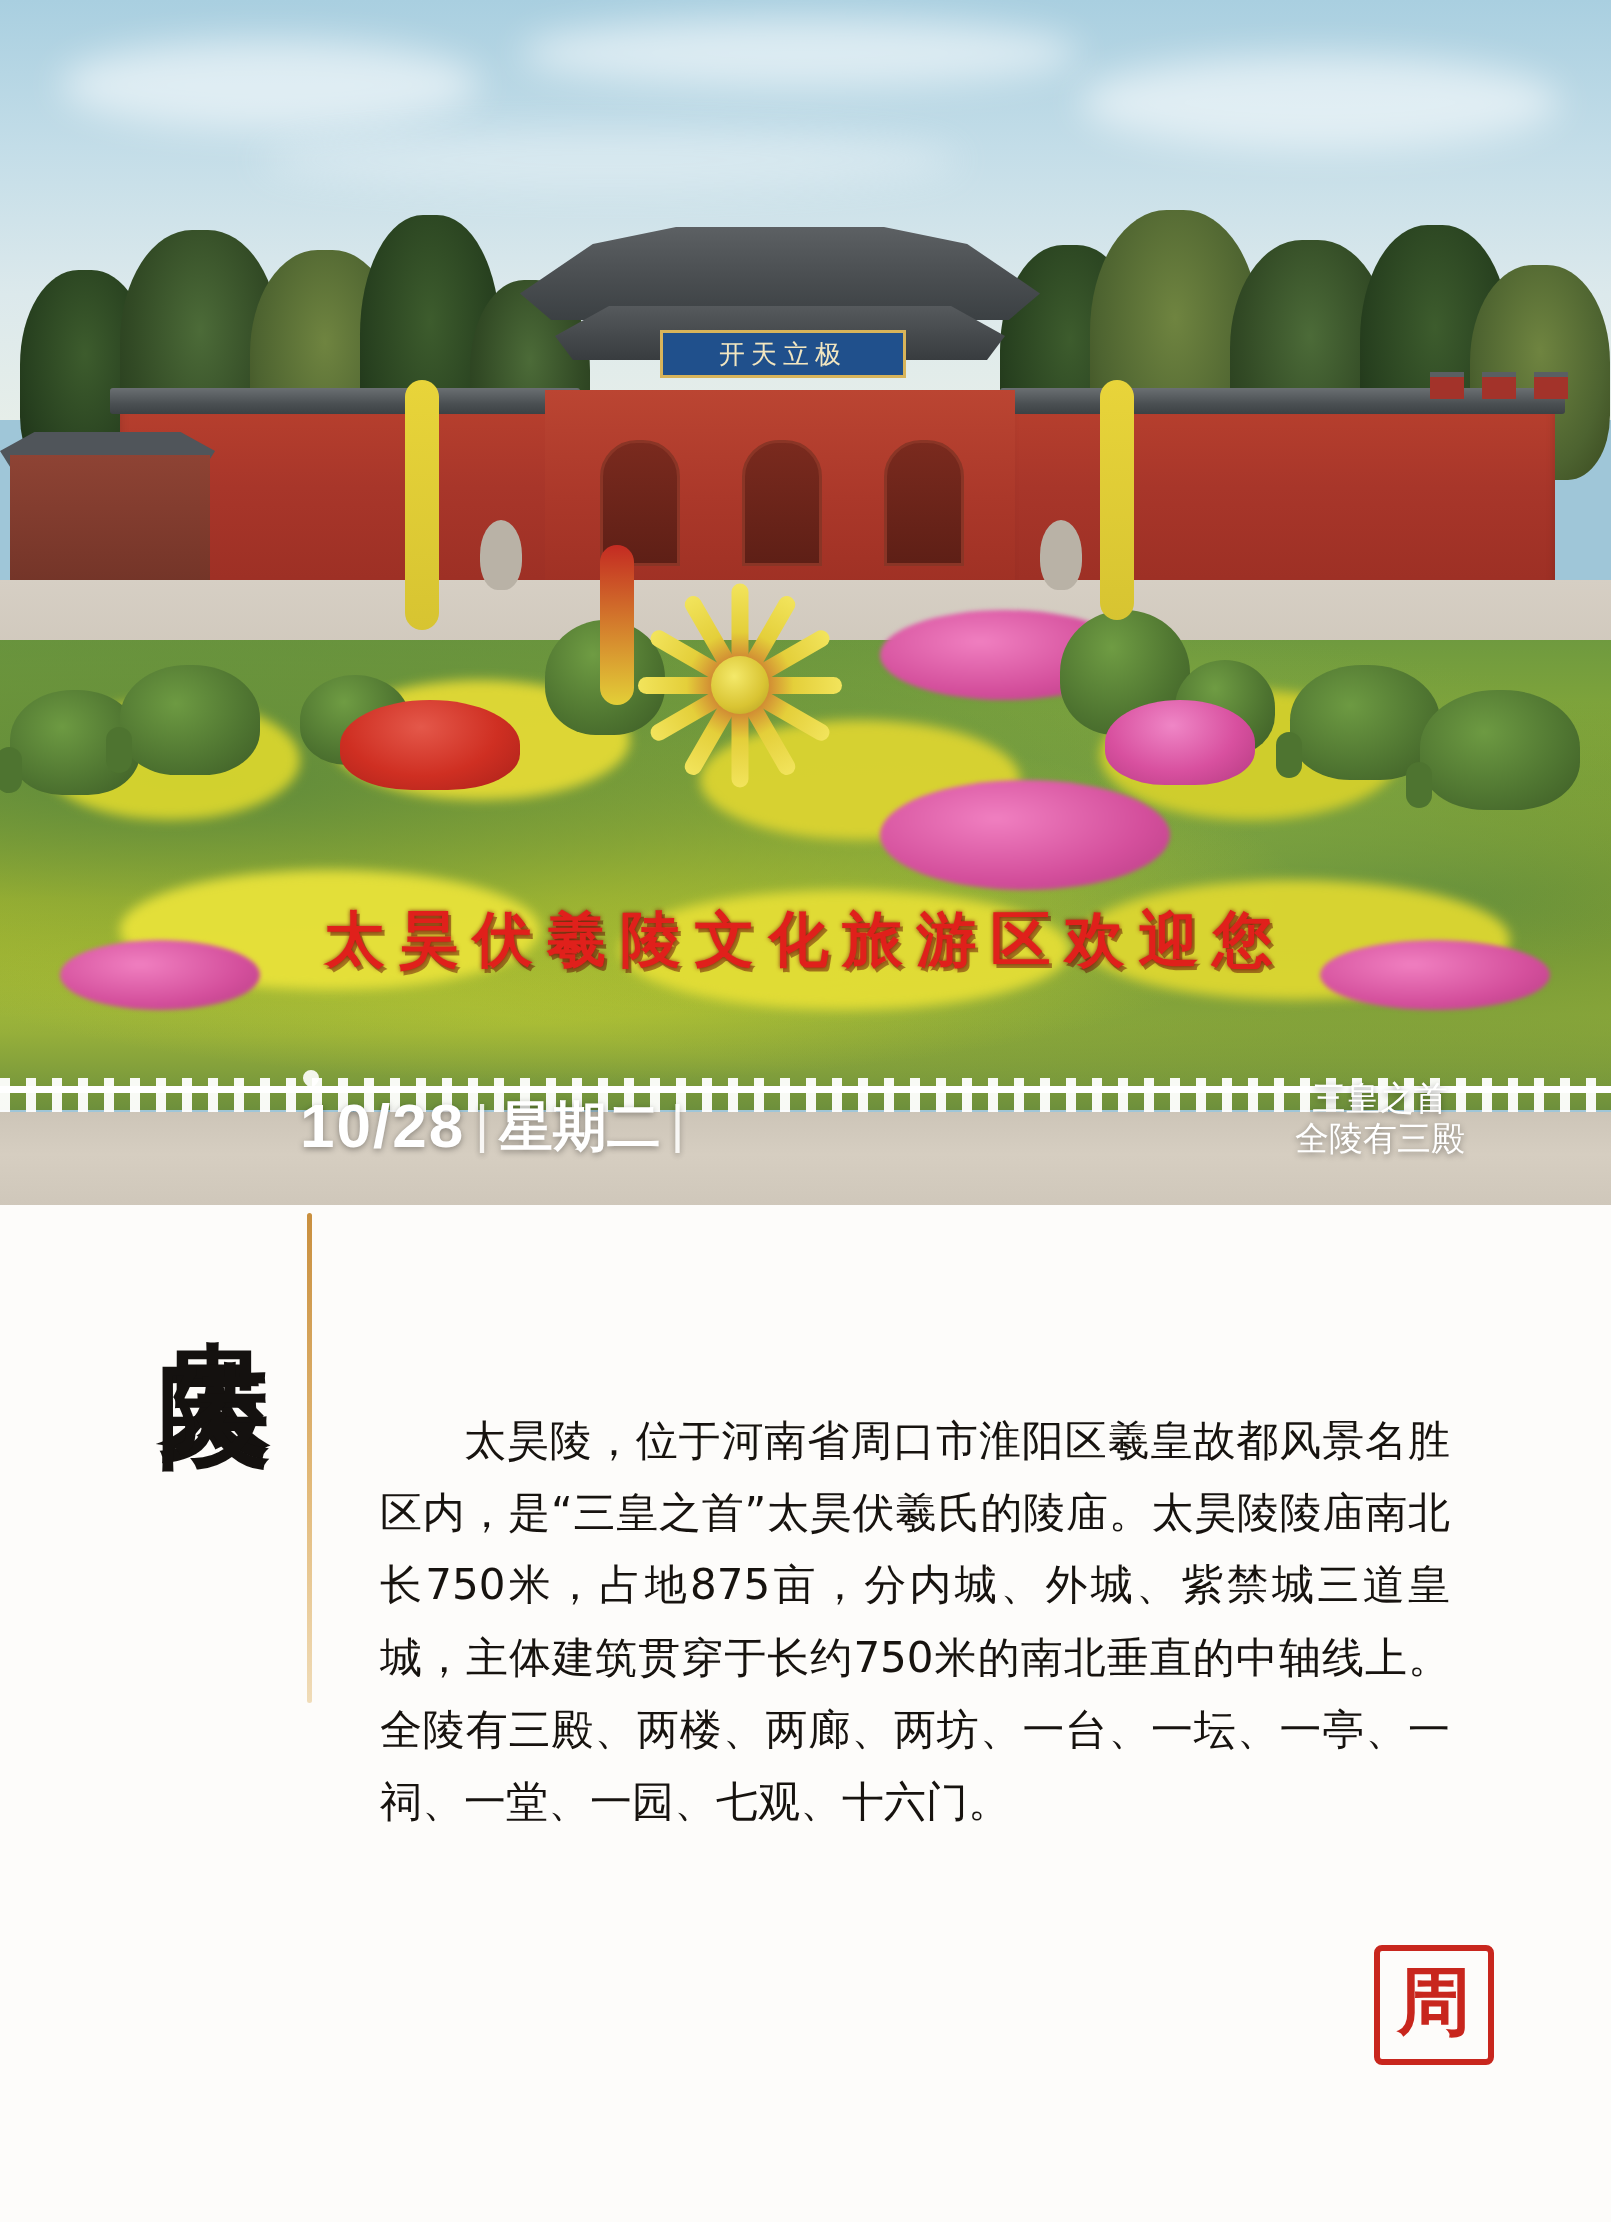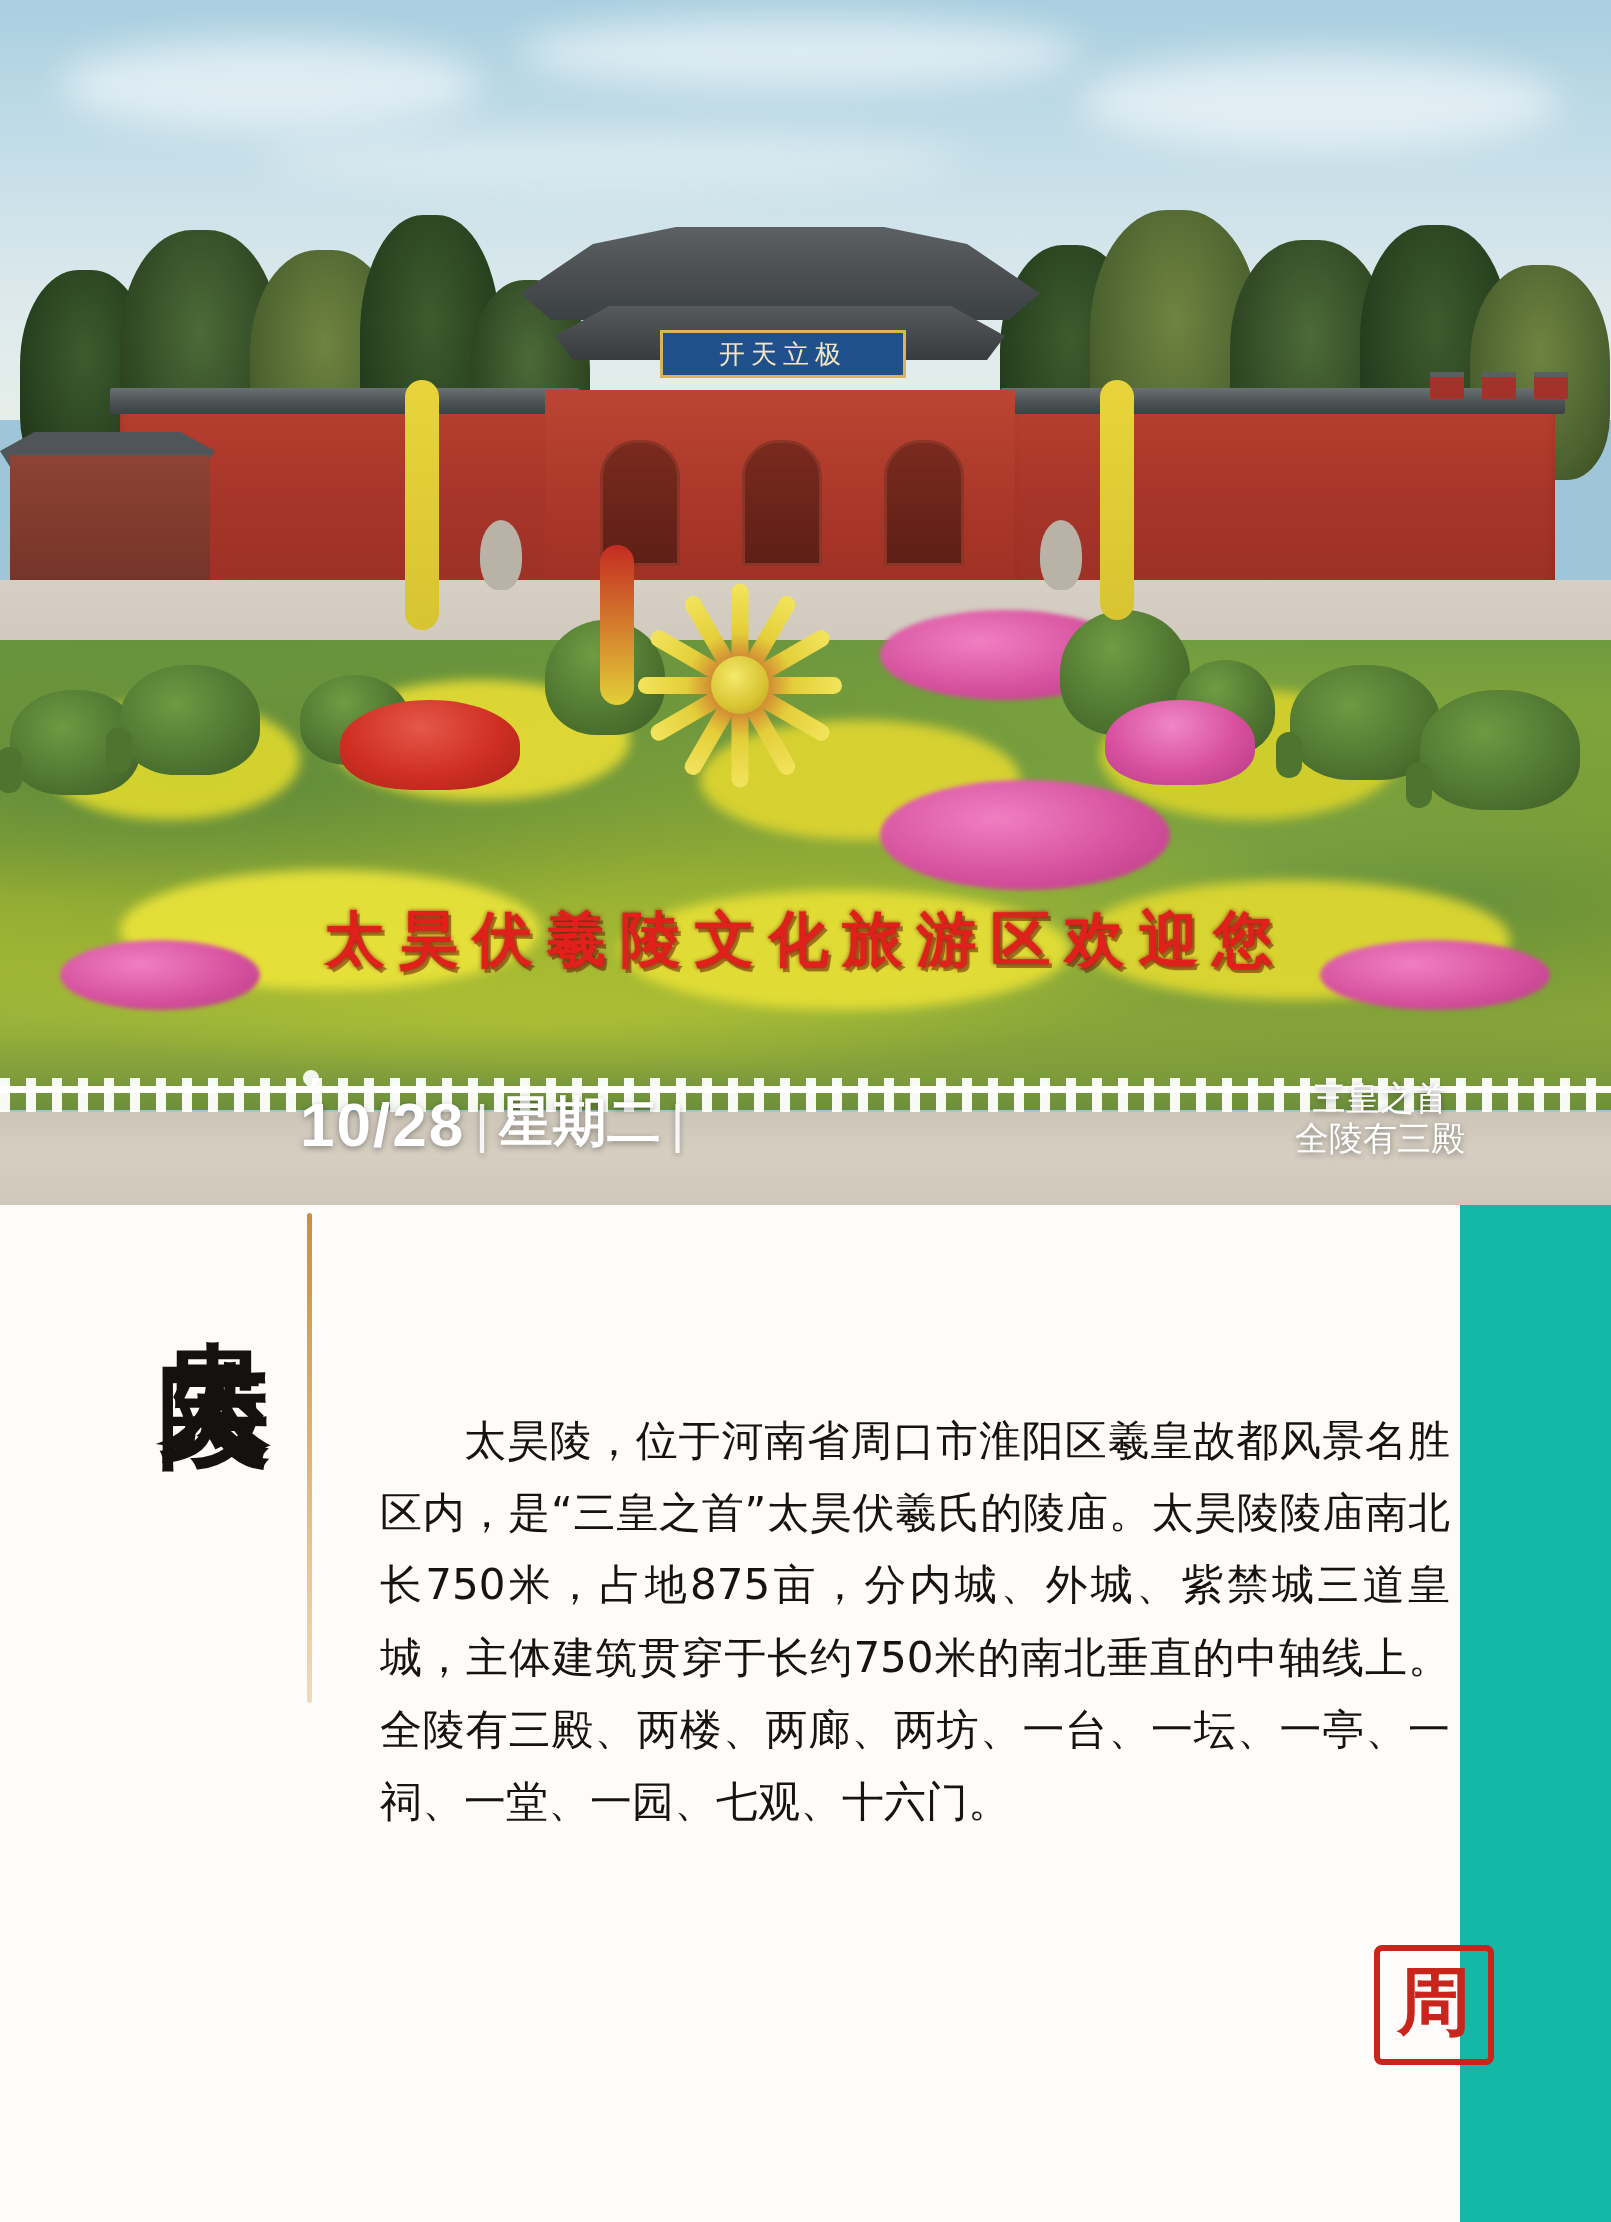--- a/index.html
+++ b/index.html
@@ -245,21 +245,21 @@
       3px 4px 0 rgba(90,0,0,0.45);
     font-family: "DejaVu Sans", "Liberation Sans", sans-serif;
     white-space: nowrap;
   }
 
   
   .date-row {
     position: absolute;
     left: 300px; top: 1094px;
     display: flex;
-    align-items: flex-start;
+    align-items: center;
     gap: 0px;
     color: #ffffff;
     text-shadow: 0 2px 6px rgba(0,0,0,0.35);
   }
   .date-main {
     font-size: 62px;
     font-weight: bold;
     letter-spacing: 2px;
     line-height: 1;
   }
@@ -302,21 +302,21 @@
     line-height: 1.02;
     letter-spacing: 2px;
     font-family: "DejaVu Sans", "Liberation Sans", sans-serif;
     text-shadow: 0 2px 10px rgba(255,255,255,0.55);
   }
 
   
   .lower {
     position: absolute;
     left: 0; top: 1205px;
-    width: 1460px; height: 1017px;
+    width: 1611px; height: 1017px;
     background: #fdfcfa;
   }
   .title-vertical {
     position: absolute;
     left: 148px; top: 45px;
     width: 130px;
     font-size: 112px;
     line-height: 1.12;
     font-weight: bold;
     color: #14110f;

